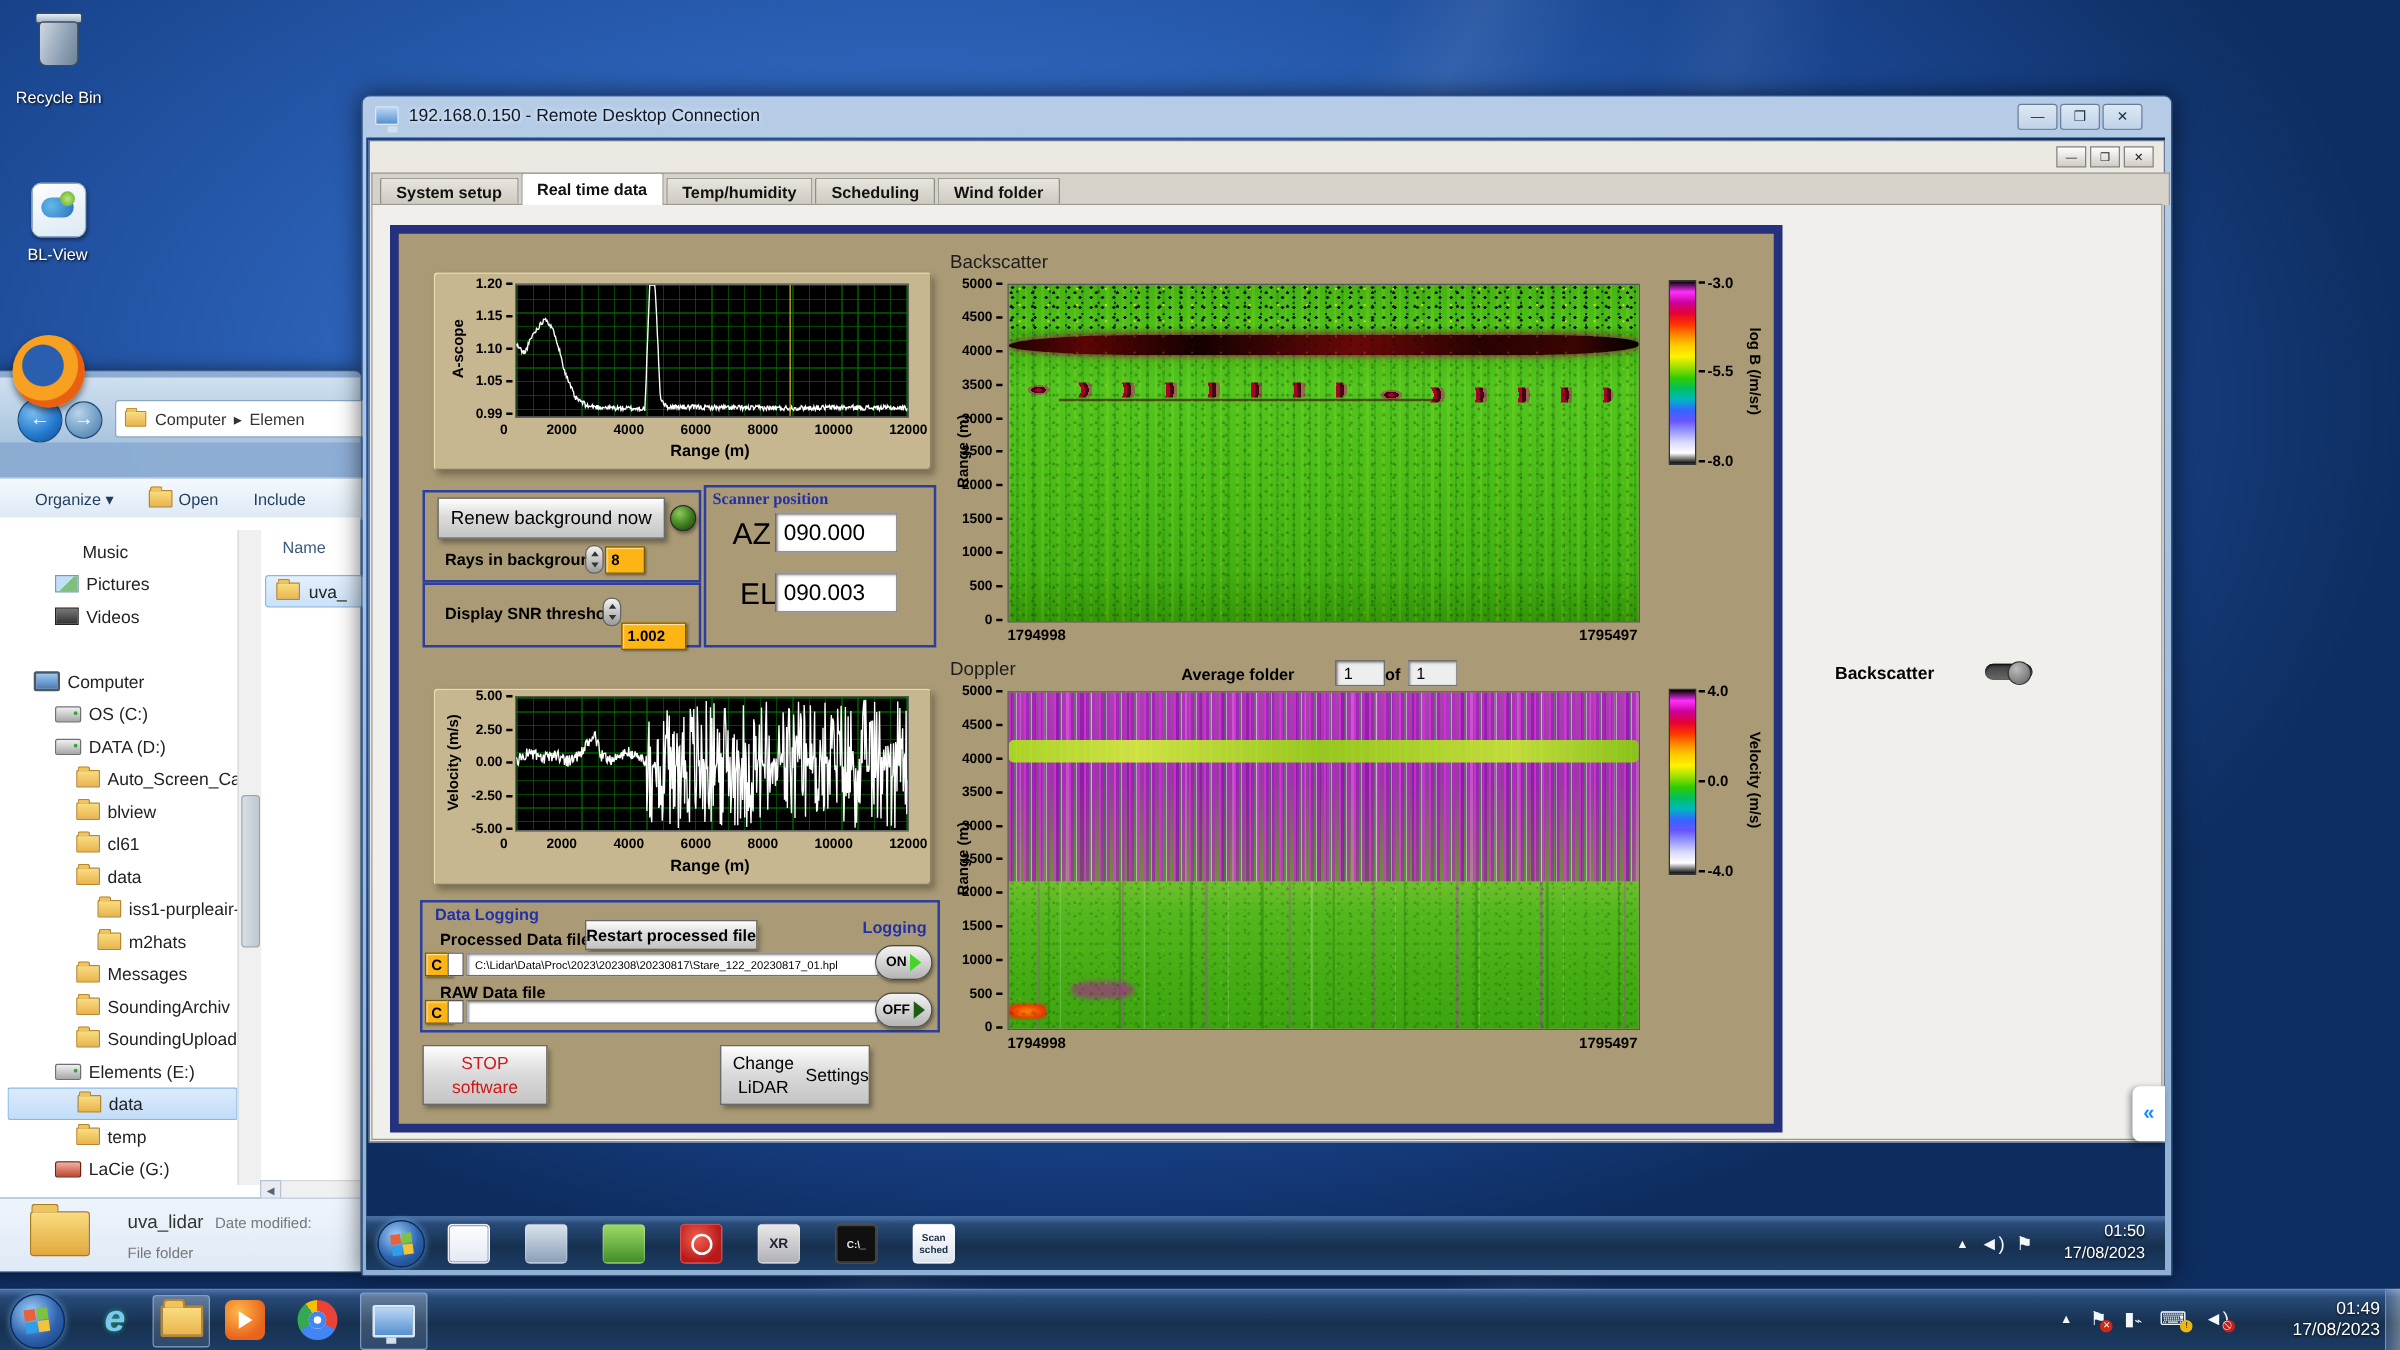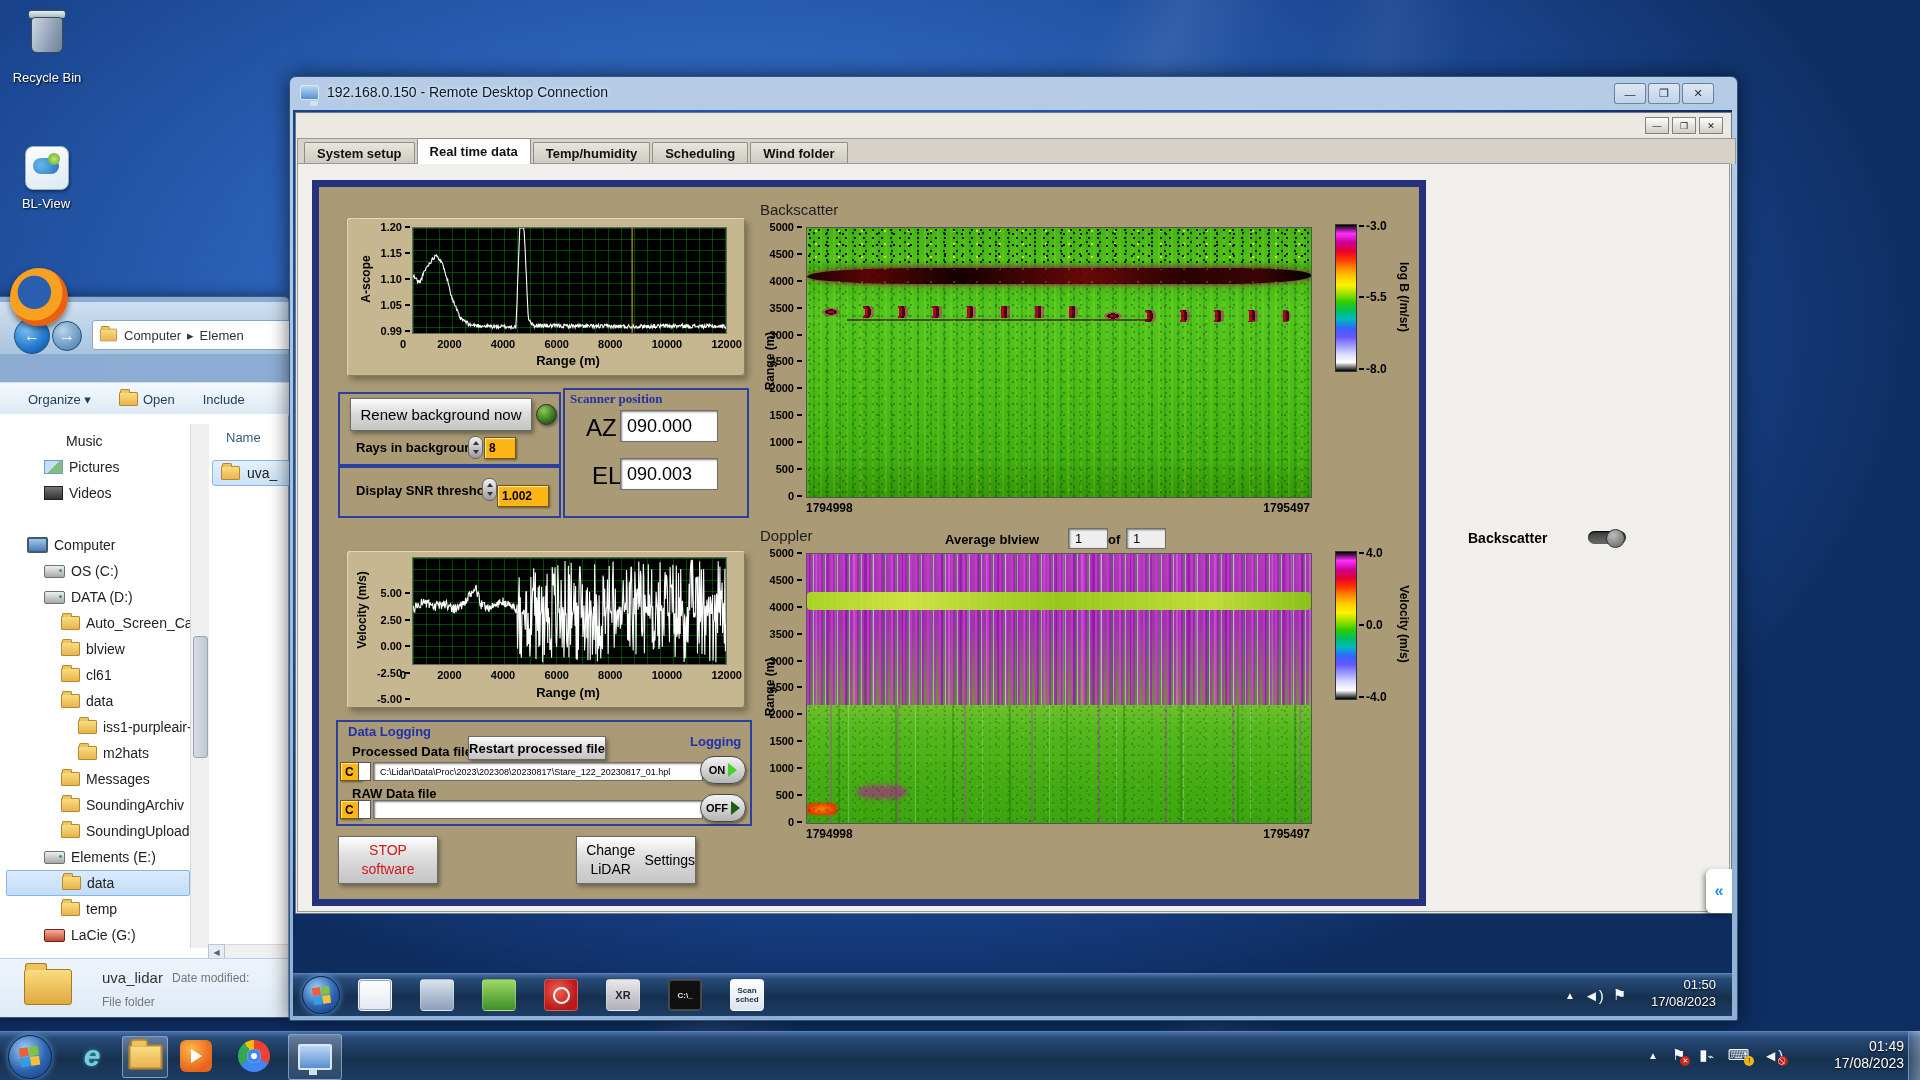--- a/index.html
+++ b/index.html
@@ -368,21 +368,21 @@
       <i class="dn"></i>
     </div>
   <div class="oval" style="left:484px;top:437px;width:22px;height:18px;">8</div>
 
   <div class="bluebox" style="left:338px;top:466px;width:219px;height:48px;"></div>
   <div class="lvlab" style="left:356px;top:483px;">Display SNR threshold</div>
   <div class="spin" style="left:482px;top:478px;">
       <i class="up"></i>
       <i class="dn"></i>
     </div>
-  <div class="oval" style="left:497px;top:485px;width:42px;height:18px;">1.002</div>
+  <div class="oval" style="left:497px;top:498px;width:42px;height:18px;">1.002</div>
 
   <div class="bluebox" style="left:563px;top:388px;width:182px;height:126px;"></div>
   <div class="bluelab" style="left:570px;top:391px;font-family:Liberation Serif, serif;">Scanner position</div>
   <div class="abs" style="left:586px;top:414px;font-size:24px;color:#000;">AZ</div>
   <div class="sunk" style="left:620px;top:410px;width:90px;height:30px;font-size:18px;">090.000</div>
   <div class="abs" style="left:592px;top:462px;font-size:24px;color:#000;">EL</div>
   <div class="sunk" style="left:620px;top:458px;width:90px;height:30px;font-size:18px;">090.003</div>
 
   <div class="seclab" style="left:760px;top:201px;">Backscatter</div>
   <div class="rot rotL" style="left:770px;top:361px;">Range (m)</div>
@@ -442,21 +442,21 @@
       <span class="cl">
         <span>-5.5</span>
       </span>
       <span class="cl">
         <span>-8.0</span>
       </span>
   </div>
   <div class="rot rotR" style="left:1404px;top:297px;">log B (/m/sr)</div>
 
   <div class="seclab" style="left:760px;top:527px;">Doppler</div>
-  <div class="lvlab" style="left:945px;top:532px;">Average blview</div>
+  <div class="lvlab" style="left:945px;top:532px;">Average folder</div>
   <div class="sunk" style="left:1068px;top:528px;width:32px;height:19px;font-size:13px;background:#eee;">1</div>
   <div class="lvlab" style="left:1108px;top:532px;">of</div>
   <div class="sunk" style="left:1126px;top:528px;width:32px;height:19px;font-size:13px;background:#eee;">1</div>
   <div class="lvlab" style="left:1468px;top:530px;font-size:14px;">Backscatter</div>
   <div class="toggle" style="left:1588px;top:531px;"></div>
 
   <div class="rot rotL" style="left:770px;top:687px;">Range (m)</div>
   <div class="yticks" style="left:758px;top:547px;width:44px;height:281px;">
     <span class="yt">
         <span>5000</span>
@@ -513,21 +513,21 @@
         <span>0.0</span>
       </span>
       <span class="cl">
         <span>-4.0</span>
       </span>
   </div>
   <div class="rot rotR" style="left:1404px;top:624px;">Velocity (m/s)</div>
 
   <div class="bezel" style="left:347px;top:551px;width:398px;height:157px;"></div>
   <div class="rot rotL" style="left:362px;top:610px;">Velocity (m/s)</div>
-  <div class="yticks" style="left:368px;top:551px;width:42px;height:118px;margin-top:36px;">
+  <div class="yticks" style="left:368px;top:551px;width:42px;height:118px;">
     <span class="yt">
         <span>5.00</span>
       </span>
       <span class="yt">
         <span>2.50</span>
       </span>
       <span class="yt">
         <span>0.00</span>
       </span>
       <span class="yt">

